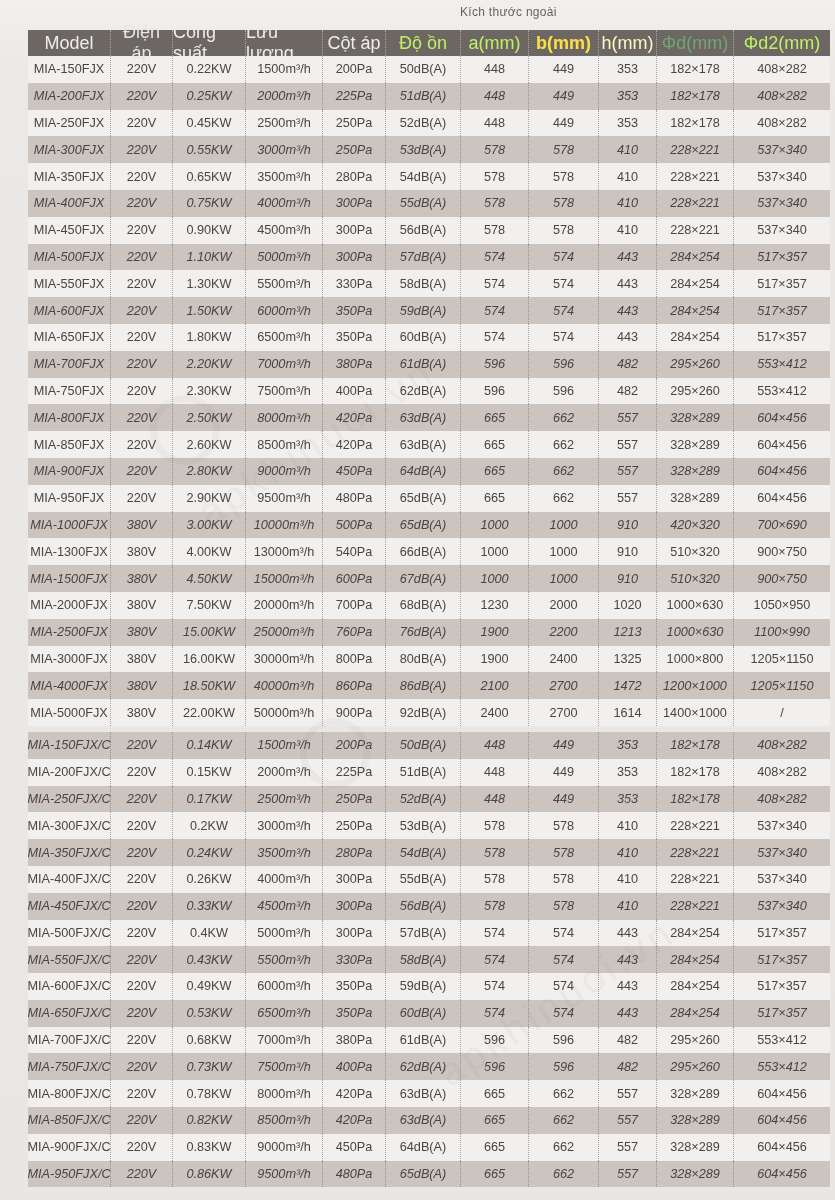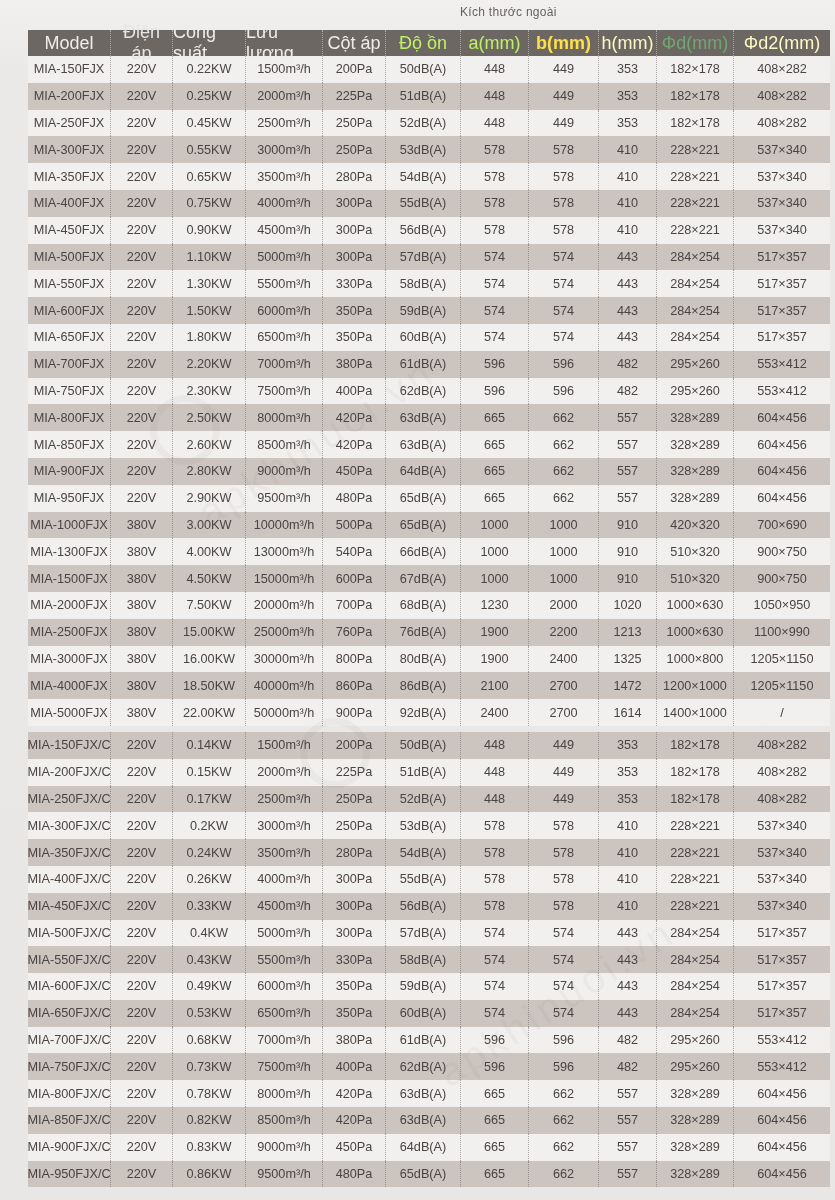--- a/index.html
+++ b/index.html
@@ -24,21 +24,21 @@
   .hrow .cell{
     display:flex;align-items:center;justify-content:center;
     font-size:18px;color:#efedec;
     border-left:1px dotted rgba(245,243,241,0.45);
   }
   .hrow .cell:first-child{border-left:none;}
   .row{
     display:flex;height:26.8px;align-items:stretch;
   }
   .row.light{background:#f2f0ef;justify-content:space-between;}
-  .row.dark{background:#cbc4bf;}
+  .row.dark{background:#cbc4bf;font-style:italic;}
   .row .cell{
     display:flex;align-items:center;justify-content:center;
     font-size:12.7px;white-space:nowrap;
     border-left:1px dotted rgba(110,102,98,0.55);
   }
   .row .cell:first-child{border-left:none;}
   
   .cell{box-sizing:border-box;}
   .c0{width:82px;}
   .c1{width:62px;}
@@ -77,21 +77,21 @@
         <div class="cell c0" style="color: rgb(239, 237, 236);">Model</div>
         <div class="cell c1" style="color: #e5e5e5; text-align: center;">Điện áp</div>
         <div class="cell c2" style="color: rgb(239, 237, 236);">Công suất</div>
         <div class="cell c3" style="color: rgb(239, 237, 236);">Lưu lượng</div>
         <div class="cell c4" style="color: rgb(239, 237, 236);">Cột áp</div>
         <div class="cell c5" style="color: #bef264;">Độ ồn</div>
         <div class="cell c6" style="color: #bef264;">a(mm)</div>
         <div class="cell c7" style="color: #fde047; font-weight: bold;">b(mm)</div>
         <div class="cell c8" style="color: #fef9c3;">h(mm)</div>
         <div class="cell c9" style="color: rgb(113, 166, 115);">Φd(mm)</div>
-        <div class="cell c10" style="color: #fef9c3;">Φd2(mm)</div>
+        <div class="cell c10" style="color: #bef264;">Φd2(mm)</div>
       </div>
     <div id="table-body">
         <div class="row light">
           <div class="cell c0">MIA-150FJX</div>
           <div class="cell c1">220V</div>
           <div class="cell c2">0.22KW</div>
           <div class="cell c3">1500m³/h</div>
           <div class="cell c4">200Pa</div>
           <div class="cell c5">50dB(A)</div>
           <div class="cell c6">448</div>

